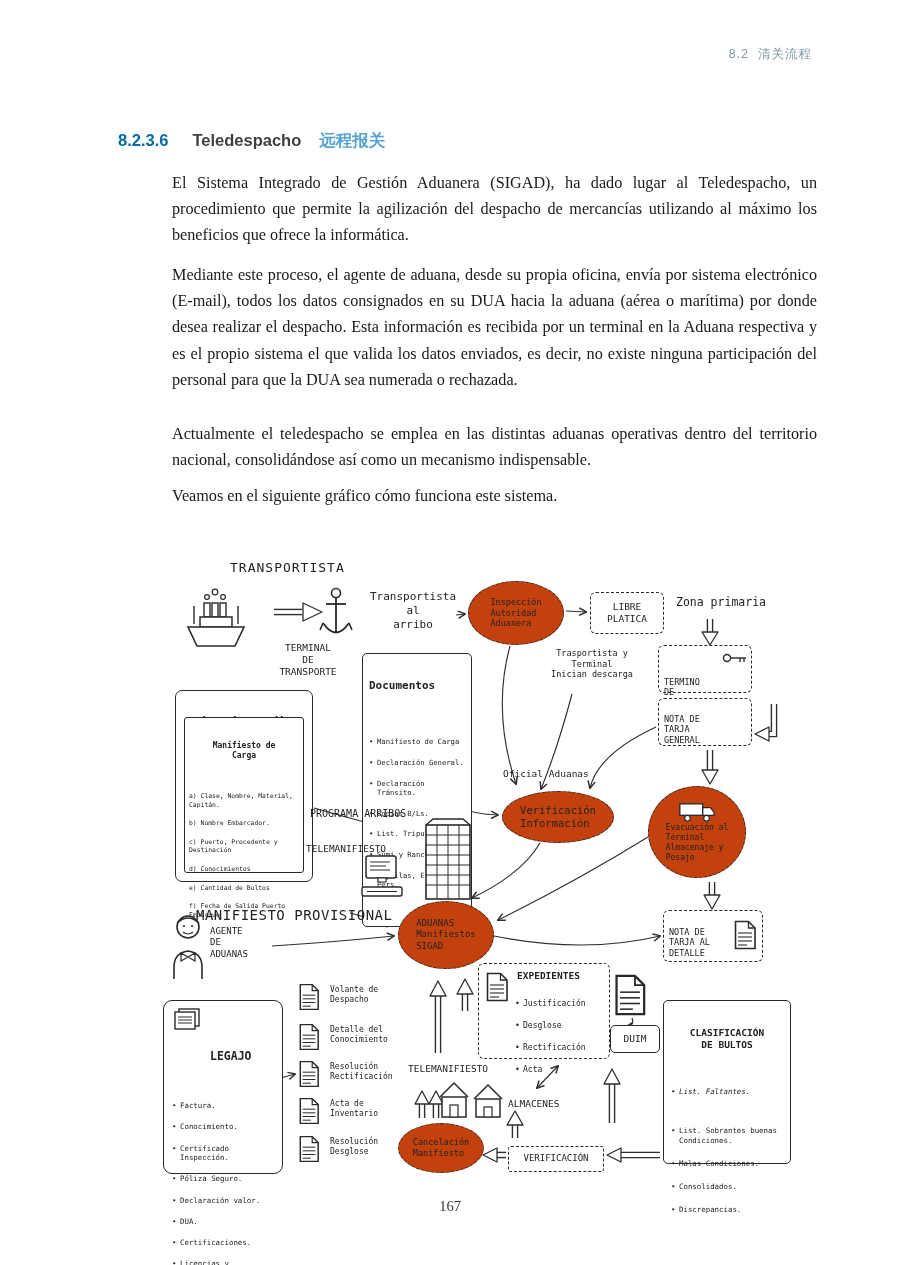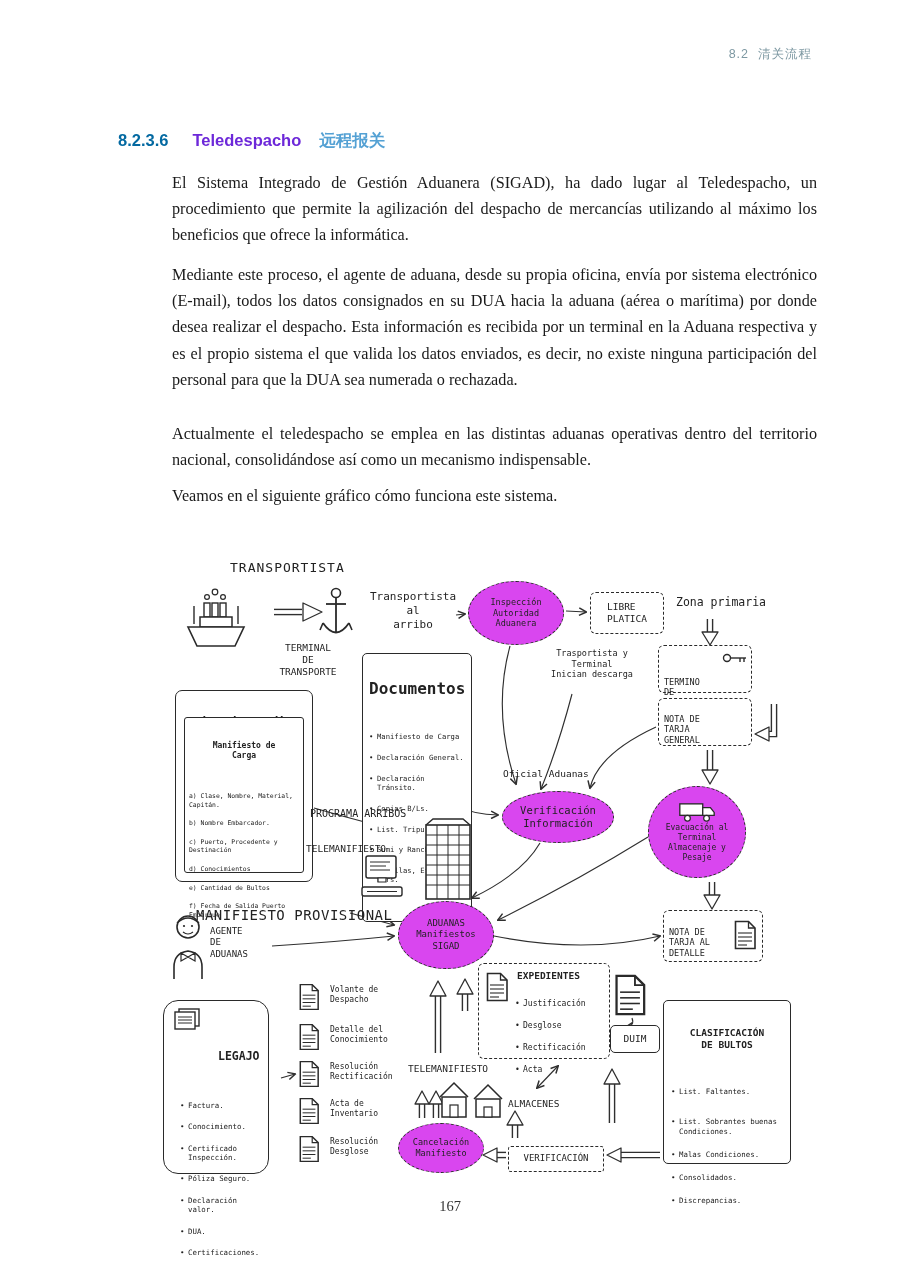--- a/index.html
+++ b/index.html
@@ -4,38 +4,38 @@
 <style>
   html,body{margin:0;padding:0;background:#e8e8e8;}
   .sheet{position:relative;width:900px;height:1265px;background:#ffffff;margin:0 auto;overflow:hidden;
          font-family:"Liberation Serif",serif;color:#1a1a1a;}
   
   .hdr{position:absolute;top:46px;right:88px;font-family:"Liberation Sans",sans-serif;
        font-size:12.5px;letter-spacing:1px;color:#7d98a2;white-space:pre;}
   
   .sec{position:absolute;left:118px;top:130px;font-family:"Liberation Sans",sans-serif;font-size:16.5px;font-weight:600;}
   .sec .num{color:#0369a1;margin-right:24px;}
-  .sec .tit{color:#6d28d9;margin-right:18px;}
+  .sec .tit{color:#404040;margin-right:18px;}
   .sec .cn{color:#54a1d4;font-weight:600;}
   
   .para{position:absolute;left:172px;width:645px;font-size:16.2px;line-height:1.62;text-align:justify;margin:0;}
   
   .pageno{position:absolute;top:1198px;left:0;width:100%;text-align:center;font-size:14.5px;color:#333;}
   
   .diagram{position:absolute;left:120px;top:522px;width:760px;height:665px;
            font-family:"DejaVu Sans Mono",monospace;color:#222;}
   .d-title{position:absolute;top:4px;left:0;width:100%;text-align:center;font-size:14.5px;
            font-weight:bold;letter-spacing:1.5px;}
   .node{position:absolute;white-space:pre-line;line-height:1.25;}
   .ctr{text-align:center;}
   .box{border:1.6px solid #2a2a2a;border-radius:5px;background:#fff;box-sizing:border-box;}
   .dash{border:1.6px dashed #2a2a2a;border-radius:6px;background:#fff;box-sizing:border-box;}
-  .ellipse{border:1.6px dashed #2a2a2a;border-radius:50%;background:#d946ef;box-sizing:border-box;
-           display:flex;align-items:center;justify-content:center;text-align:center;flex-direction:column;}
-  .flexc{display:flex;align-items:center;justify-content:center;}
+  .ellipse{border:1.6px dashed #2a2a2a;border-radius:50%;background:#c2410c;box-sizing:border-box;
+           display:flex;align-items:center;justify-content:center;flex-direction:column;}
+  .flexc{display:flex;align-items:center;justify-content:center;text-align:center;}
   .box-title{font-weight:bold;}
   .bullets .bi{position:relative;padding-left:8px;margin-bottom:2px;white-space:normal;}
   .bullets .bi::before{content:"•";position:absolute;left:0;top:0;}
   svg.arrows{position:absolute;left:0;top:0;z-index:0;}
   .node,.icn{z-index:1;}
   .icn{position:absolute;}
   .thin{stroke:#2f2f2f;stroke-width:1.15;fill:none;marker-end:url(#ah);}
   .ho .bar{stroke:#2f2f2f;stroke-width:6.6;fill:none;}
   .ho .bar2{stroke:#fff;stroke-width:3.8;fill:none;}
   .ho polygon{fill:#fff;stroke:#2f2f2f;stroke-width:1.3;stroke-linejoin:round;}
@@ -221,21 +221,21 @@
       </svg>
     </div>
 
     <div class="node dash" style="left:538px;top:176px;width:94px;height:48px;font-size:8.5px;padding:4px 5px;">
       <span>NOTA DE
 TARJA
 GENERAL</span>
     </div>
 
     <div class="node box" style="left:242px;top:131px;width:110px;min-height:127px;padding:5px 6px;">
-      <div class="box-title" style="font-size:16px;margin-bottom:4px;">Documentos</div>
+      <div class="box-title" style="font-size:11px;margin-bottom:15px;">Documentos</div>
       <div class="bullets" style="font-size:7.2px;line-height:1.3;">
         <div class="bi">Manifiesto de Carga</div>
         <div class="bi">Declaración General.</div>
         <div class="bi">Declaración Tránsito.</div>
         <div class="bi">Copias B/Ls.</div>
         <div class="bi">List. Tripu y Efect.</div>
         <div class="bi">Sumi y Rancho.</div>
         <div class="bi">Vajillas, Efect Pers.</div>
       </div>
     </div>
@@ -357,21 +357,21 @@
     </div>
 
     <svg class="icn" style="left:493px;top:451px" width="34" height="44">
         <use href="#sym-doc" width="34" height="44"></use>
       </svg>
 
     <div class="node box flexc" style="left:490px;top:503px;width:50px;height:28px;font-size:9.5px;">
       <span>DUIM</span>
     </div>
 
-    <div class="node box" style="left:43px;top:478px;width:106px;height:174px;border-radius:15px;padding:6px 16px;">
+    <div class="node box" style="left:43px;top:478px;width:120px;height:174px;border-radius:9px;padding:6px 8px;">
       <svg width="30" height="24" viewBox="0 0 30 24" style="position:absolute;left:8px;top:6px;">
         <rect x="7" y="2" width="20" height="17" class="sym" stroke-width="1.4"></rect>
         <rect x="3" y="5" width="20" height="17" class="sym" stroke-width="1.4"></rect>
         <g stroke="#2a2a2a" stroke-width="1">
             <line x1="6" y1="10" x2="20" y2="10"></line>
             <line x1="6" y1="13" x2="20" y2="13"></line>
             <line x1="6" y1="16" x2="20" y2="16"></line>
           </g>
       </svg>
       <div style="margin-left:38px;font-size:11.5px;font-weight:bold;margin-bottom:8px;margin-top:2px;">LEGAJO</div>
@@ -432,21 +432,21 @@
     </div>
 
     <div class="node dash flexc" style="left:388px;top:624px;width:96px;height:26px;font-size:9px;border-radius:3px;">
       <span>VERIFICACIÓN</span>
     </div>
 
     <div class="node box" style="left:543px;top:478px;width:128px;height:164px;padding:6px 7px;">
       <div class="ctr" style="font-size:9.5px;font-weight:bold;white-space:pre-line;margin-bottom:6px;">CLASIFICACIÓN
 DE BULTOS</div>
       <div class="bullets" style="font-size:7.4px;line-height:1.35;">
-        <div class="bi" style="margin-bottom:10px;">List. Faltantes.</div>
+        <div class="bi" style="margin-bottom:19px;font-style:italic;">List. Faltantes.</div>
         <div class="bi" style="margin-bottom:3px;">List. Sobrantes buenas Condiciones.</div>
         <div class="bi" style="margin-bottom:3px;">Malas Condiciones.</div>
         <div class="bi" style="margin-bottom:3px;">Consolidados.</div>
         <div class="bi" style="margin-bottom:10px;">Discrepancias.</div>
       </div>
     </div>
 
   </div>
 
   <div class="pageno">167</div>

